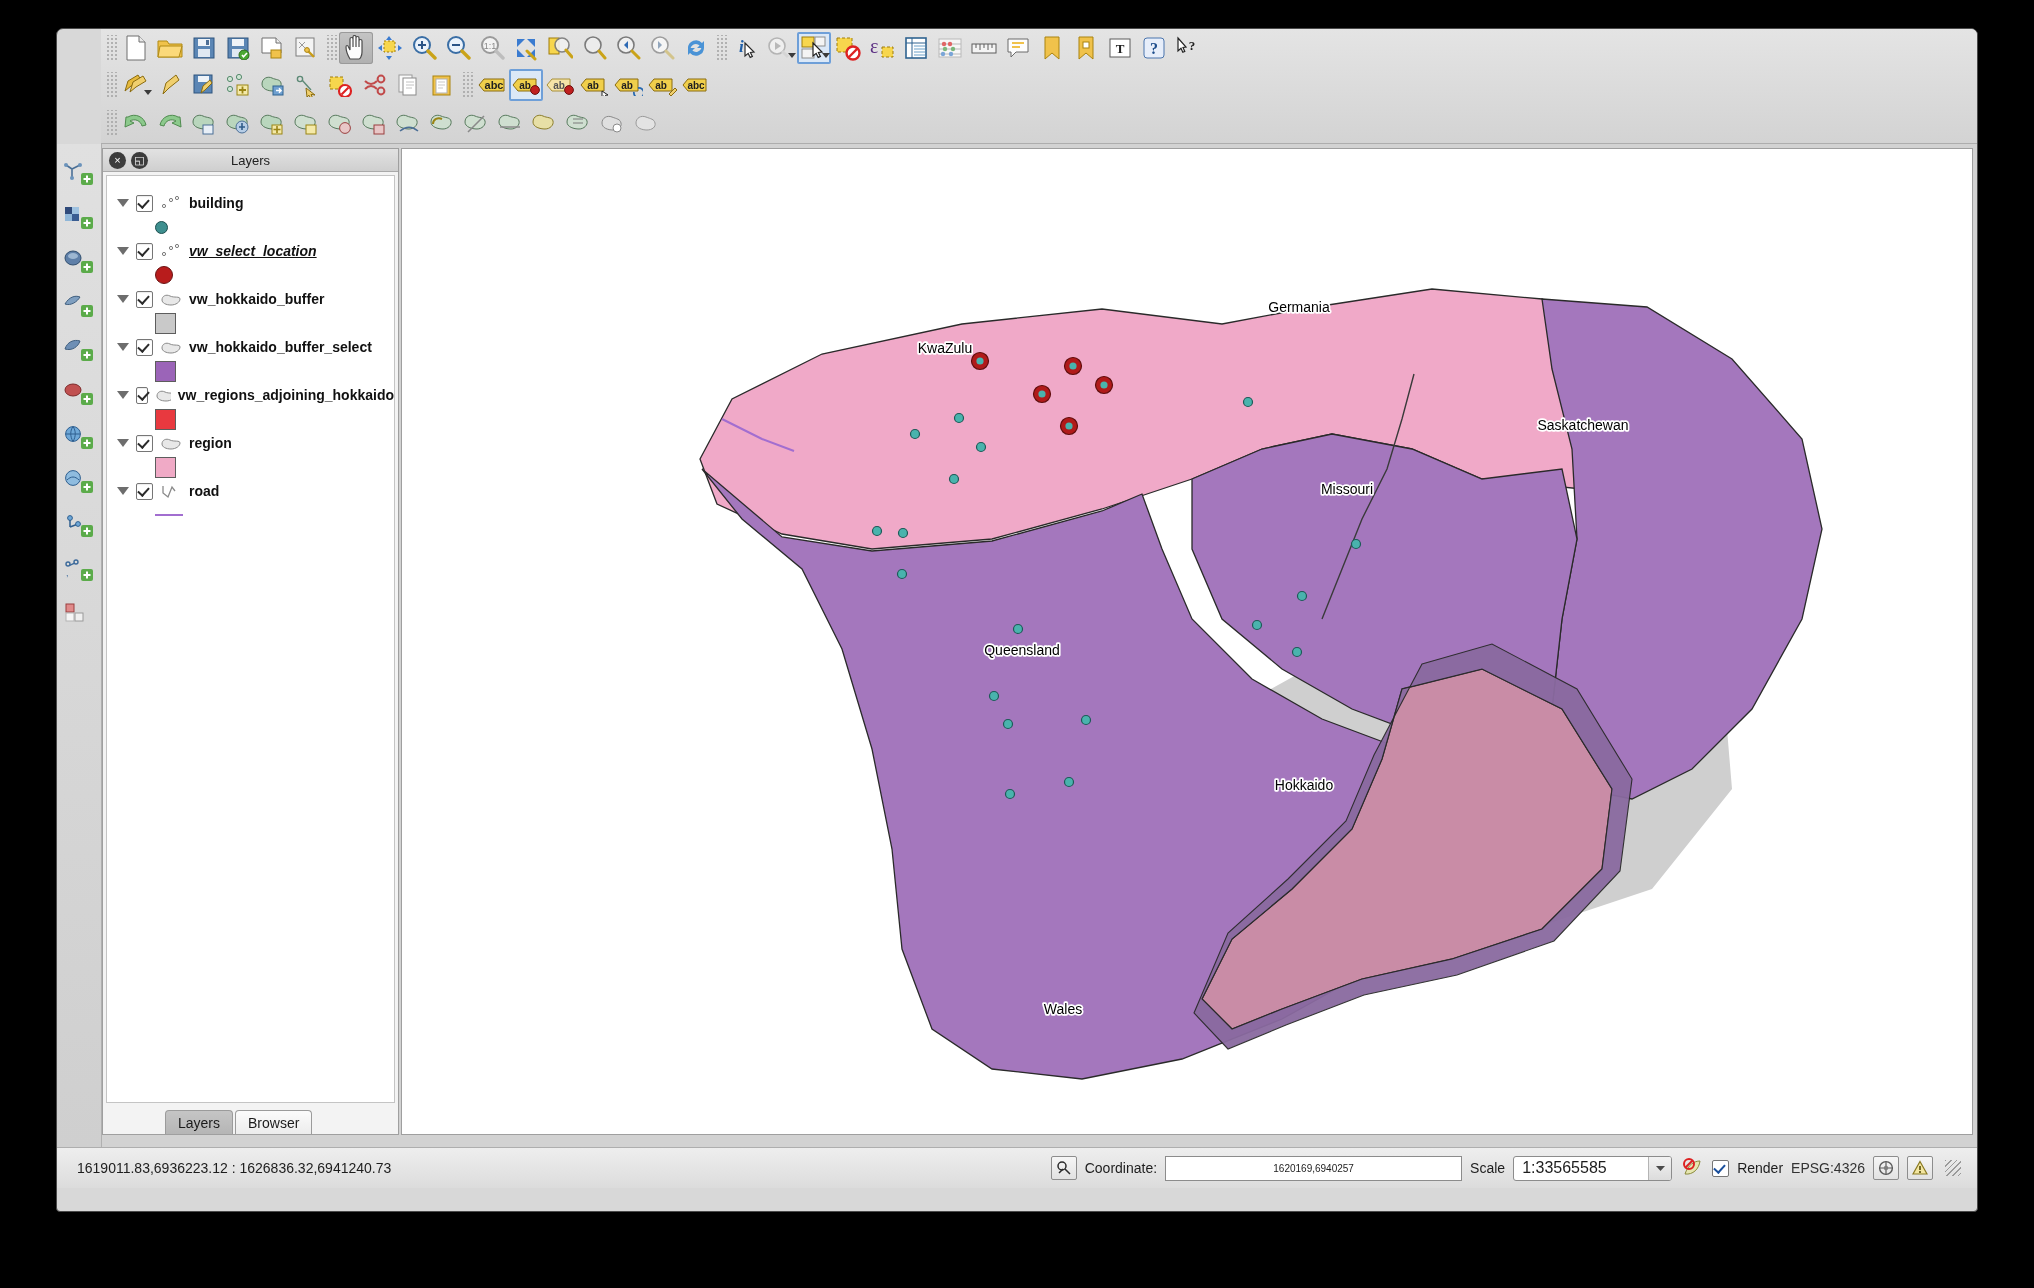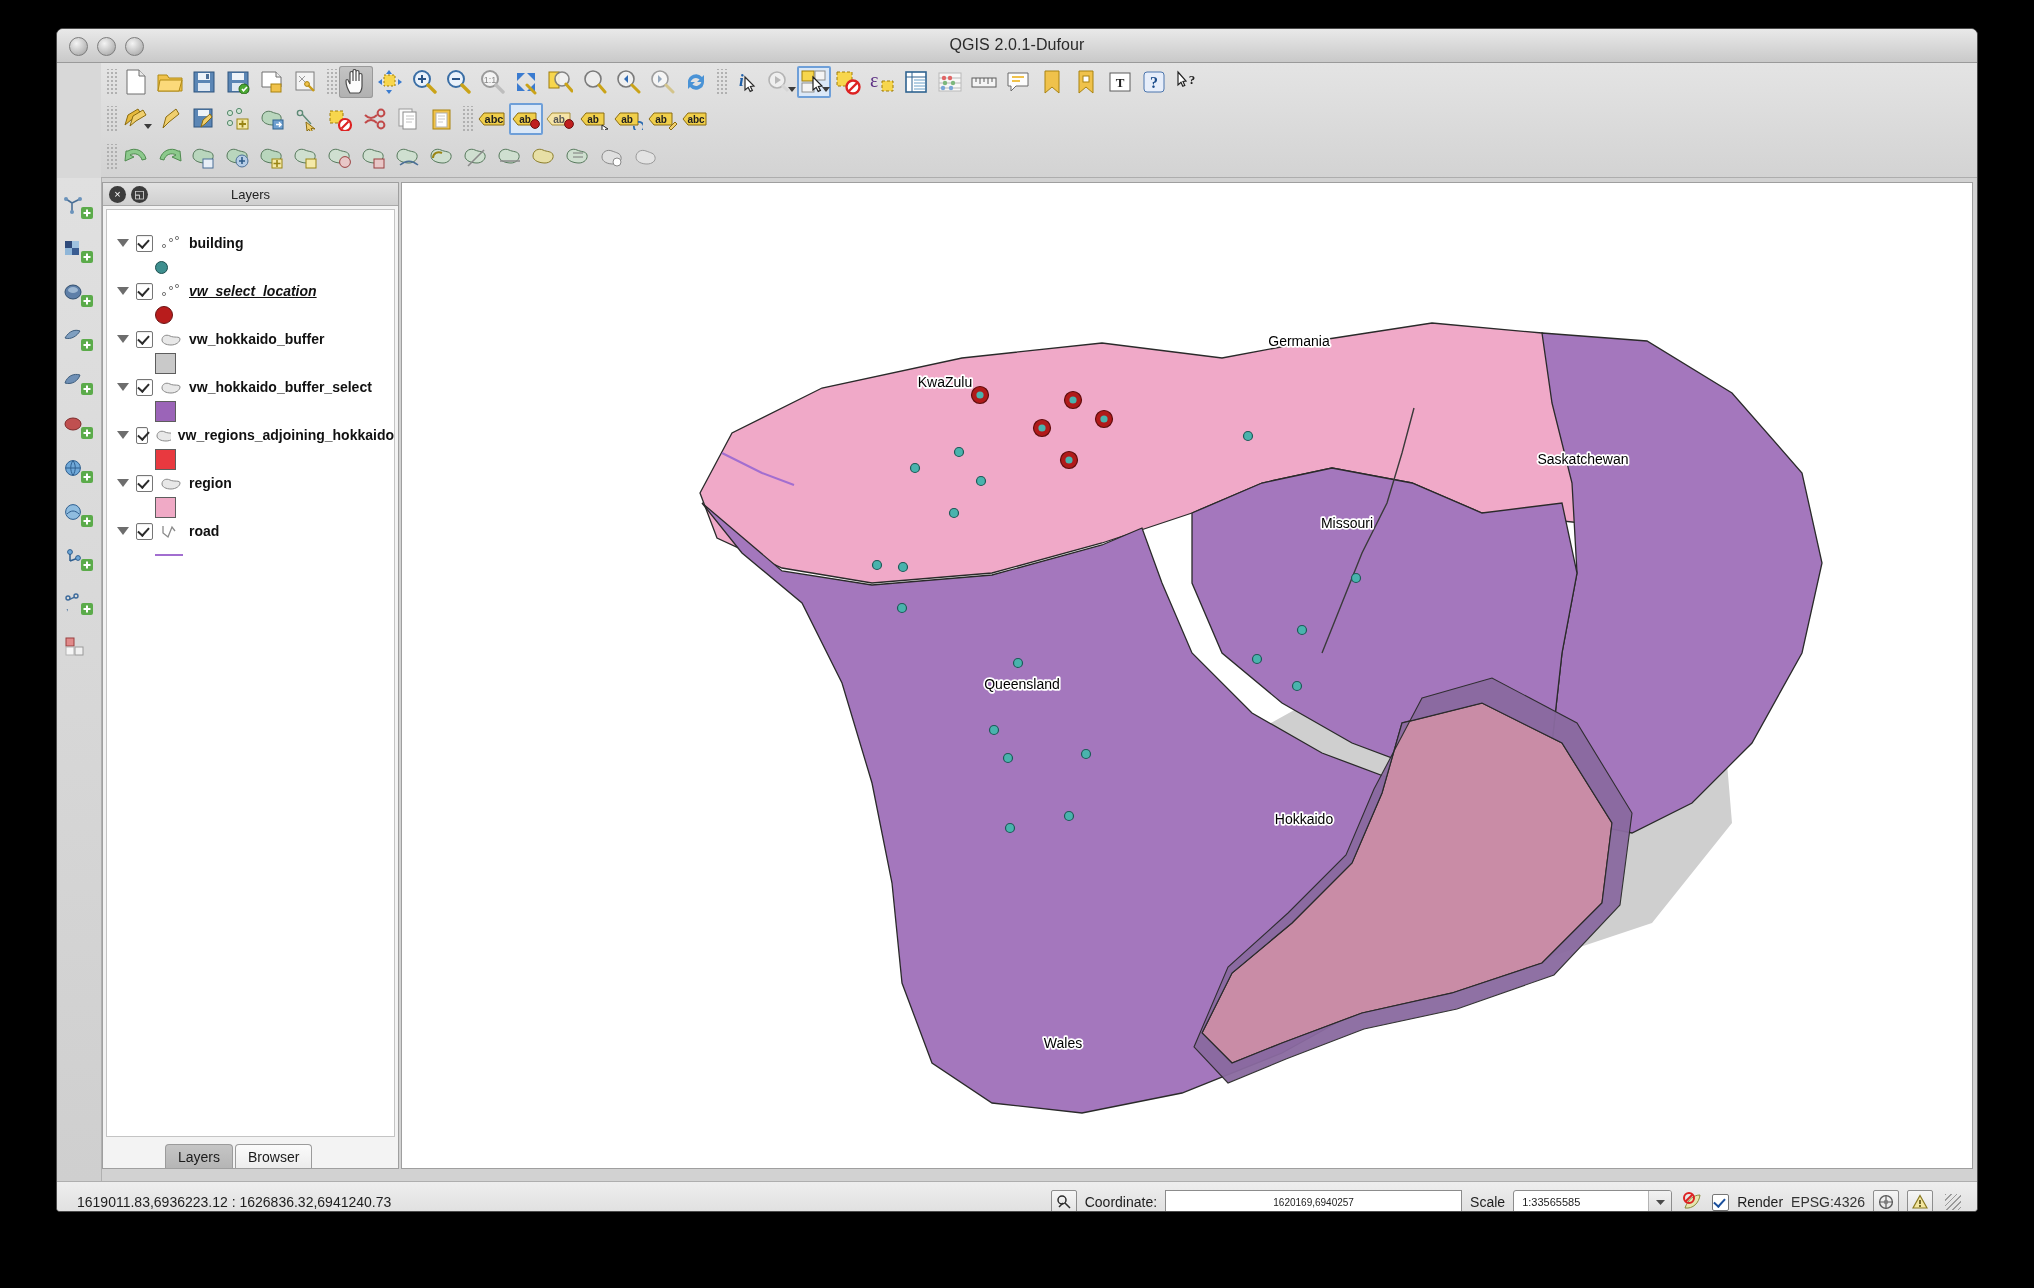--- a/index.html
+++ b/index.html
@@ -52,21 +52,21 @@
   .panel{width:295px;background:#f3f3f3;border:1px solid #9f9f9f;margin:4px 0 0 0;
          display:flex;flex-direction:column;height:985px;}
   .panel-head{height:22px;background:linear-gradient(#e2e2e2,#cfcfcf);
               border-bottom:1px solid #a9a9a9;display:flex;align-items:center;
               padding:0 6px;position:relative;}
   .panel-head .ptitle{position:absolute;left:0;right:0;text-align:center;font-size:13px;color:#222;}
   .phbtn{width:17px;height:17px;border-radius:50%;background:#3c3c3c;color:#fff;
          display:flex;align-items:center;justify-content:center;font-size:11px;
          margin-right:5px;z-index:2;line-height:1;}
   .layerlist{flex:1;background:#fff;margin:3px;border:1px solid #c4c4c4;overflow:hidden;
-             padding-top:20px;}
+             padding-top:14px;}
   .lrow{display:flex;align-items:center;height:26px;padding-left:10px;gap:7px;}
   .twisty{width:0;height:0;border-left:6px solid transparent;border-right:6px solid transparent;
           border-top:8px solid #6d6d6d;}
   .cbox{width:15px;height:15px;border:1px solid #767676;border-radius:2px;background:#fff;
         position:relative;box-shadow:inset 0 1px 1px rgba(0,0,0,.08);}
   .cbox::after{content:"";position:absolute;left:3px;top:1px;width:5px;height:9px;
                border:solid #2b2b2b;border-width:0 2px 2px 0;transform:rotate(42deg);}
   .lname{font-size:14px;font-weight:bold;color:#111;white-space:nowrap;}
   .lname.u{text-decoration:underline;font-style:italic;}
   .symrow{height:22px;padding-left:48px;display:flex;align-items:center;}
@@ -93,43 +93,35 @@
              border-top:1px solid #aeaeae;display:flex;align-items:center;
              padding:0 16px;gap:8px;font-size:14px;color:#1d1d1d;}
   .extent{flex:0 0 auto;margin-left:4px;}
   .sspace{flex:1;}
   .sicon{width:24px;height:22px;border:1px solid #8d8d8d;background:linear-gradient(#f6f6f6,#e2e2e2);
          display:flex;align-items:center;justify-content:center;border-radius:2px;}
   .coordinput{width:295px;height:23px;border:1px solid #8c8c8c;background:#fff;
               display:flex;align-items:center;justify-content:center;font-size:10px;}
   .scalebox{height:23px;border:1px solid #8c8c8c;background:#fff;display:flex;align-items:center;
             border-radius:3px;overflow:hidden;}
-  .scalebox .sv{padding:0 8px;font-size:11px;width:118px;}
+  .scalebox .sv{padding:0 8px;font-size:16px;width:118px;}
   .scalebox .sarrow{width:22px;height:100%;background:linear-gradient(#f2f2f2,#dcdcdc);
                     border-left:1px solid #b4b4b4;display:flex;align-items:center;justify-content:center;}
   .rendercb{width:15px;height:15px;border:1px solid #767676;border-radius:2px;background:#fff;position:relative;}
   .rendercb::after{content:"";position:absolute;left:3px;top:1px;width:5px;height:9px;
                    border:solid #1a4f9c;border-width:0 2px 2px 0;transform:rotate(42deg);}
   .resizer{width:16px;height:16px;margin-left:4px;
            background-image:repeating-linear-gradient(135deg,#9a9a9a 0 1px,transparent 1px 4px);}
 </style>
 </head>
 <body>
 
 <div class="screen">
 <div class="window">
 
-  <div class="titlebar">
-    <div class="traffic">
-      <div class="tl"></div>
-      <div class="tl"></div>
-      <div class="tl"></div>
-    </div>
-    <div class="title">QGIS 2.0.1-Dufour</div>
-  </div>
 
   <div class="toolbars">
 
     <div class="tbrow r1">
       <div class="grip"></div>
 
       <div class="tbtn">
         <svg width="24" height="26">
               <path d="M3 1h12l6 6v18H3z" fill="#fff" stroke="#6f6f6f"></path>
               <path d="M15 1v6h6" fill="#e9e9e9" stroke="#6f6f6f"></path>

